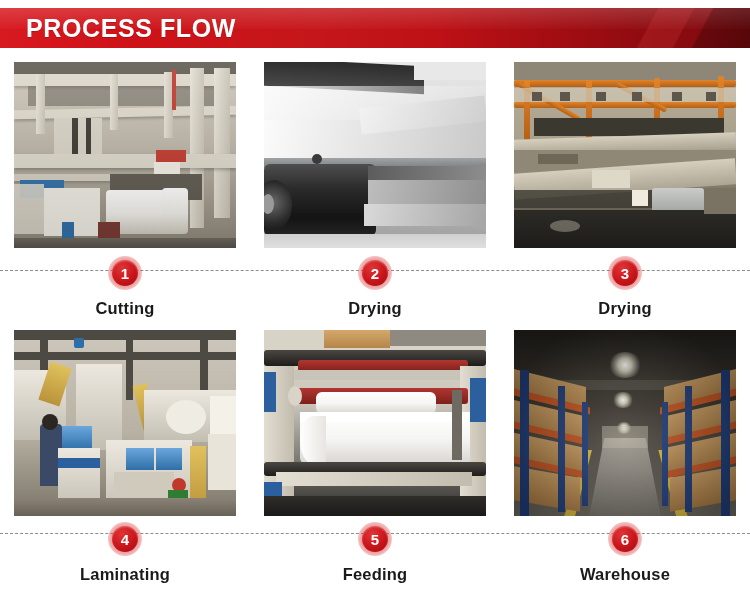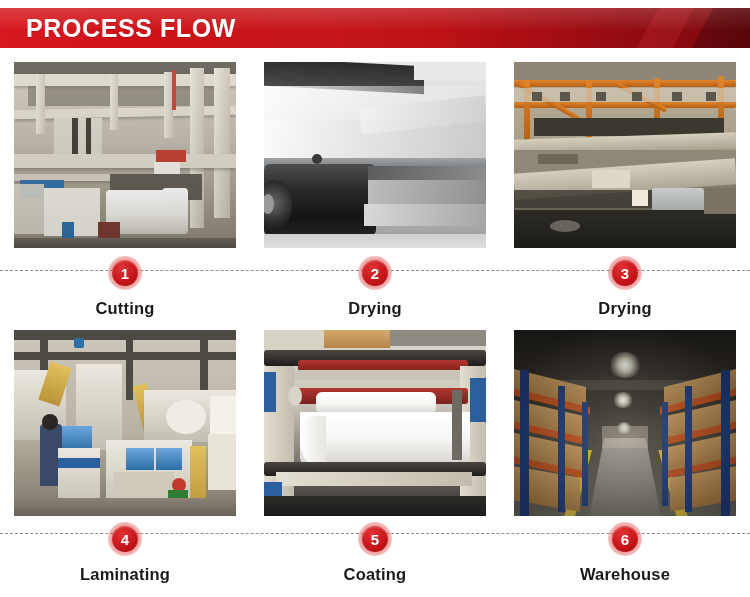--- a/index.html
+++ b/index.html
@@ -402,21 +402,21 @@
           <div class="el frame" style="left:12px;top:142px;width:196px;height:14px;"></div>
           <div class="el blue5" style="left:0;top:152px;width:18px;height:22px;"></div>
           <div class="el" style="left:0;top:166px;width:222px;height:26px;background:linear-gradient(180deg,#2f2d2a,#151413);"></div>
           <div class="el" style="left:188px;top:60px;width:10px;height:70px;background:#6e6a62;"></div>
         </div>
       </div>
       <div class="badge-wrap">
         <div class="badge-halo"></div>
         <div class="badge">5</div>
       </div>
-      <div class="step-label">Coating</div>
+      <div class="step-label">Feeding</div>
     </div>
 
     <div class="step">
       <div class="photo">
         <div class="scene s6">
           <div class="el ceiling" style="left:0;top:0;width:222px;height:58px;"></div>
           <div class="el" style="left:0;top:50px;width:222px;height:10px;background:#4d4840;"></div>
           <div class="el lamp" style="left:94px;top:22px;width:34px;height:26px;"></div>
           <div class="el lamp" style="left:98px;top:62px;width:22px;height:16px;"></div>
           <div class="el lamp" style="left:102px;top:92px;width:16px;height:12px;"></div>

